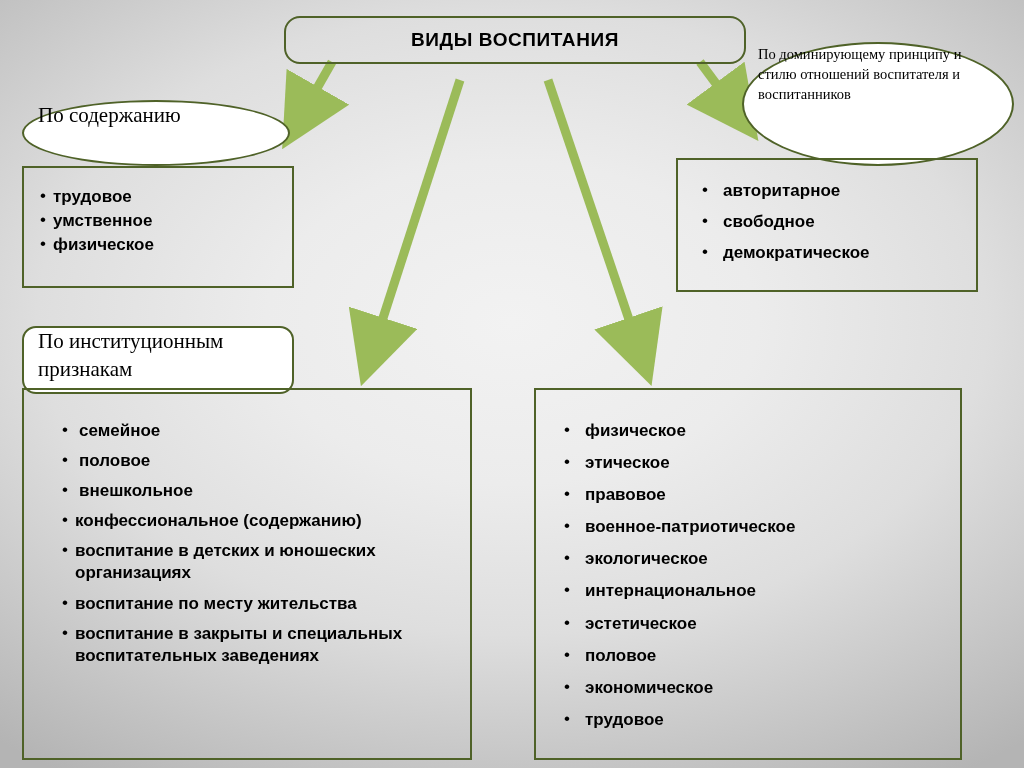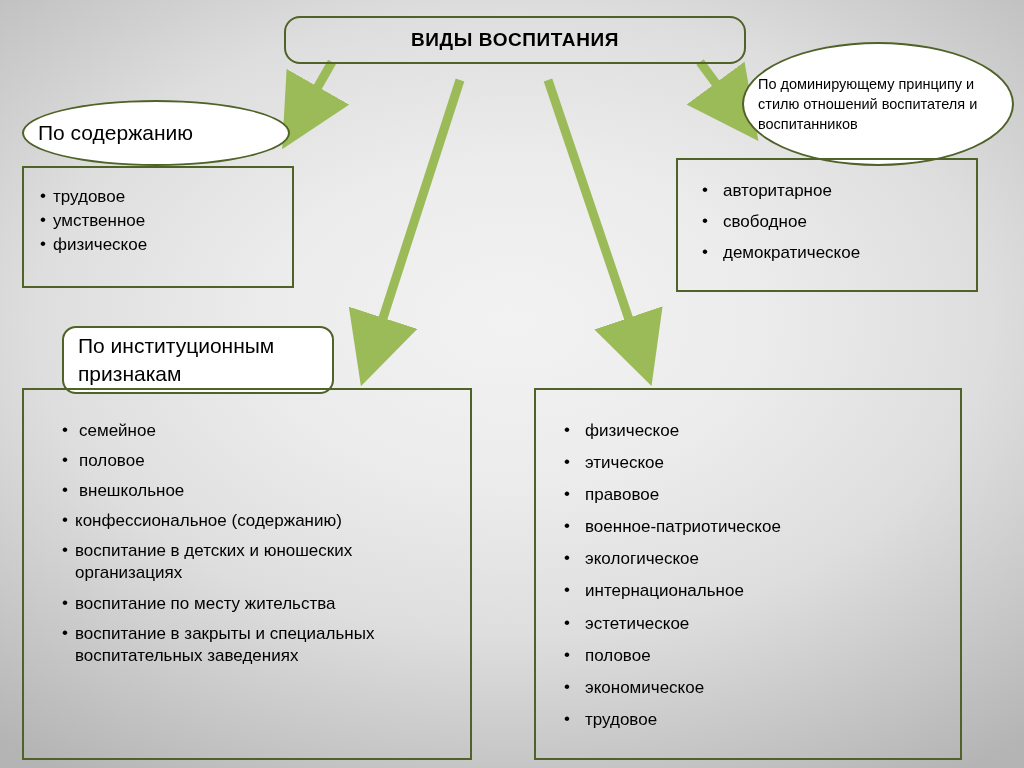--- a/index.html
+++ b/index.html
@@ -38,21 +38,21 @@
     letter-spacing: 0.6px;
     color: #000;
   }
 
   .callout {
     position: absolute;
     box-sizing: border-box;
     border: 2px solid #4f6228;
     background: #fff;
     display: flex;
-    align-items: center;
+    font-family: Liberation Serif, serif;
   }
   .callout.round {
     border-radius: 50% / 50%;
   }
   .callout.rounded-rect {
     border-radius: 14px;
   }
   .callout-text {
     font-size: 21px;
     color: #000;
@@ -84,20 +84,21 @@
     line-height: 1.30;
     margin-bottom: 4px;
   }
   .list li .bullet {
     position: absolute;
     left: 0;
     top: -1px;
   }
   .list li .txt {
     display: block;
+    font-weight: bold;
   }
 
   
   #list-content {
     left: 22px; top: 166px; width: 272px; height: 122px;
     padding: 18px 10px 0 16px;
   }
   #list-content li { margin-bottom: 2px; }
   #list-content li .txt { padding-left: 13px; }
 
@@ -192,21 +193,21 @@
         <span class="bullet">•</span>
         <span class="txt">свободное</span>
       </li>
       <li>
         <span class="bullet">•</span>
         <span class="txt">демократическое</span>
       </li>
     </ul>
   </div>
 
-  <div class="callout rounded-rect" style="left:22px; top:326px; width:272px; height:68px;margin-left:40px;">
+  <div class="callout rounded-rect" style="left:22px; top:326px; width:272px; height:68px;">
     <span class="callout-text">По институционным признакам</span>
   </div>
 
   <div class="list" id="list-institution">
     <ul>
       <li>
         <span class="bullet">•</span>
         <span class="txt">семейное</span>
       </li>
       <li>

